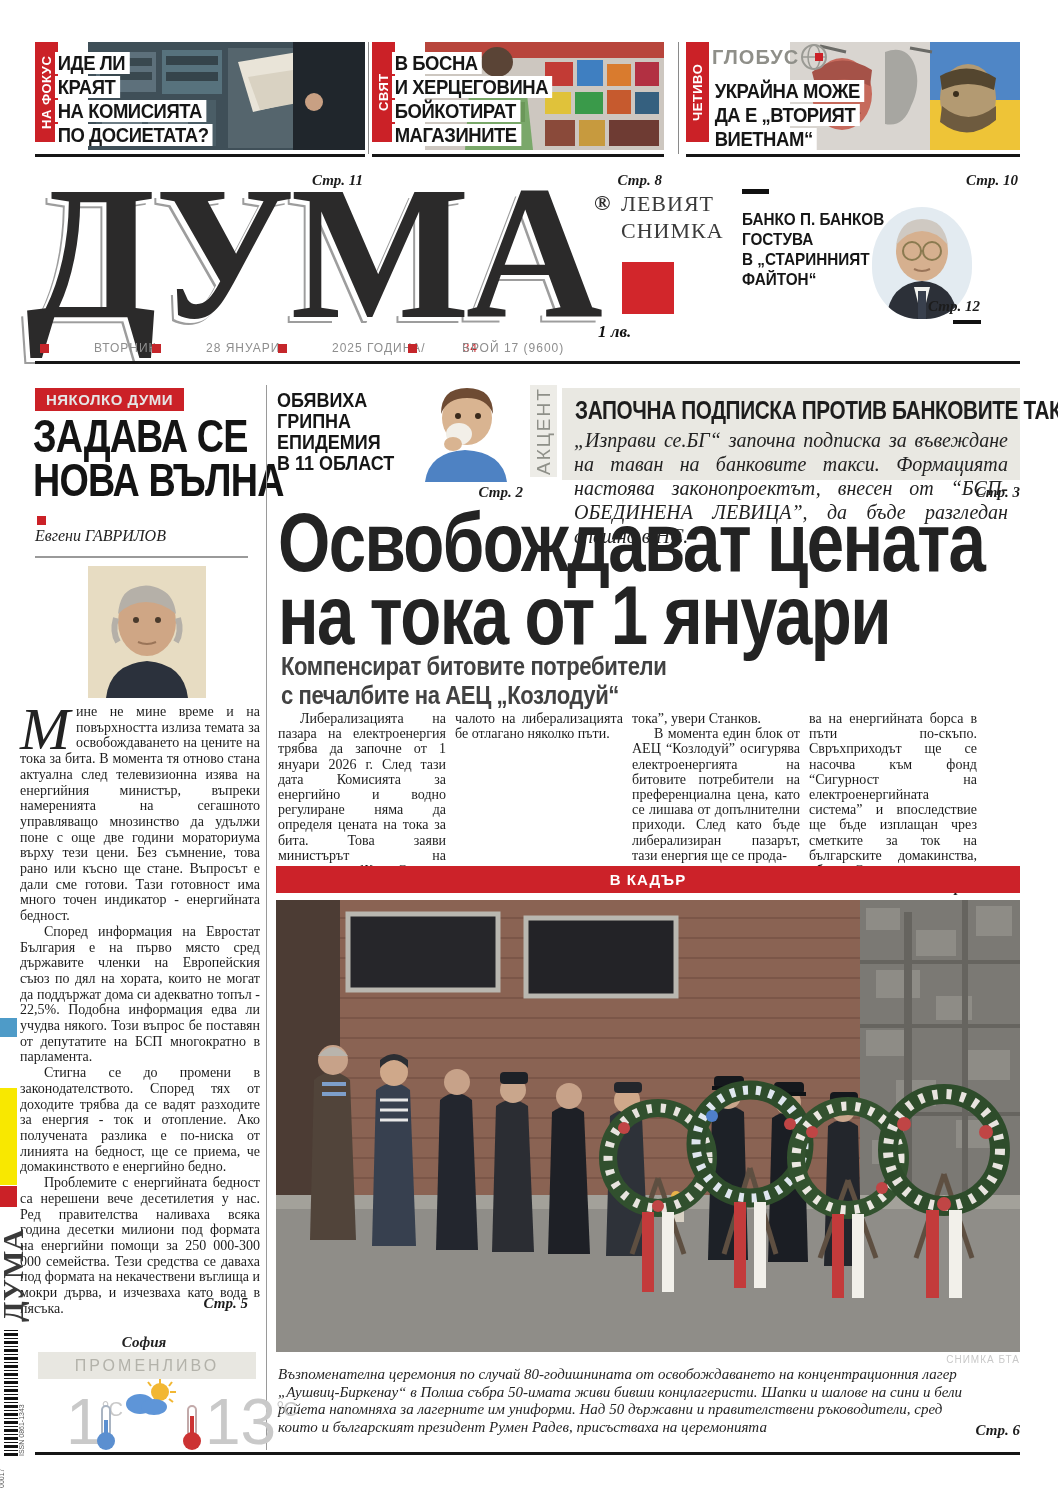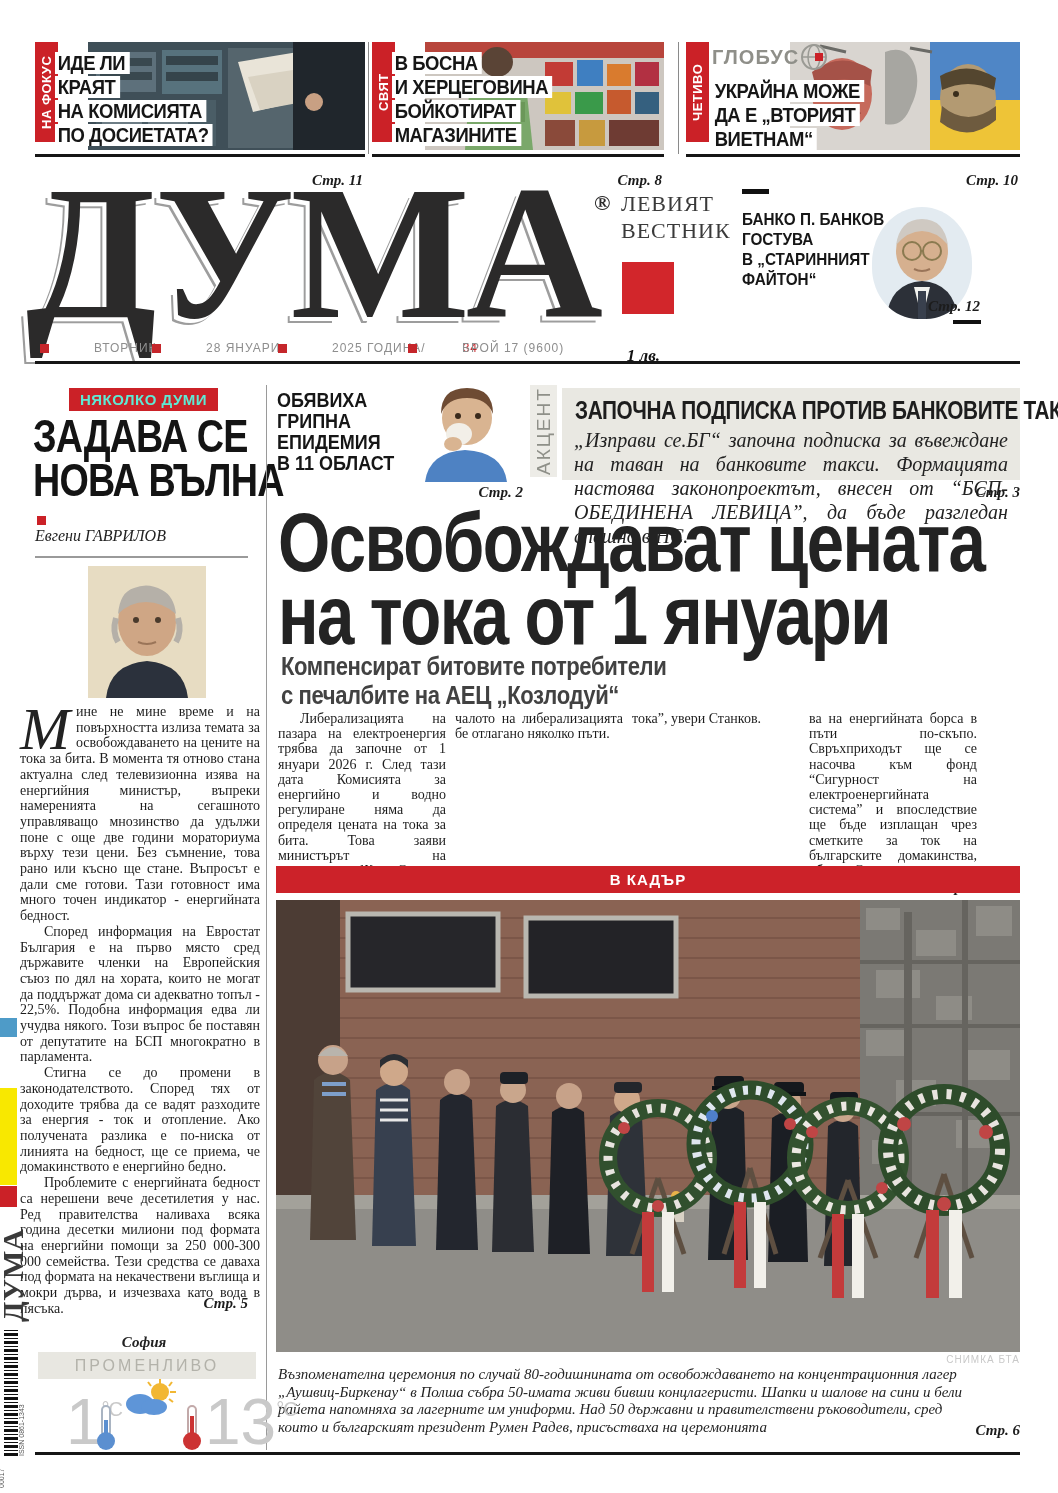--- a/index.html
+++ b/index.html
@@ -27,22 +27,22 @@
   
   #logo{position:absolute;left:26px;top:158px;font-family:"Liberation Serif",serif;
         font-weight:bold;font-size:190px;line-height:1;letter-spacing:-4px;color:#2b2a2a;
         text-shadow:-4px 4px 0 #ffffff,-6px 6px 0 #9d9d9d;}
   .tagline{font-family:"Liberation Serif",serif;font-size:22px;line-height:27px;
            letter-spacing:1px;color:#3a3a3a;}
   .dsq{display:inline-block;width:9px;height:9px;background:#c5262b;margin-right:8px;}
   .dateitem{position:absolute;top:341px;font-size:12px;letter-spacing:1px;color:#8e8e8e;
             display:flex;align-items:center;gap:37px;}
   
-  .kicker{position:absolute;left:35px;top:388px;background:#cb2127;color:#5eead4;
-          font-weight:bold;font-size:15px;padding:3px 11px;letter-spacing:.5px;margin-left:34px;}
+  .kicker{position:absolute;left:35px;top:388px;background:#cb2127;color:#e5e5e5;
+          font-weight:bold;font-size:15px;padding:3px 11px;letter-spacing:.5px;}
   .optitle{position:absolute;left:33px;top:414px;font-weight:bold;font-size:46px;
            line-height:44px;letter-spacing:-1px;color:#141414;
            transform:scaleX(.82);transform-origin:left top;white-space:nowrap;}
   .opbody{position:absolute;left:20px;top:704px;width:240px;
           font-family:"Liberation Serif",serif;font-size:14px;line-height:15.7px;
           text-align:justify;color:#1d1d1d;}
   .opbody p{margin:0;text-indent:24px;}
   .opbody p.first{text-indent:0;}
   .dropcap{float:left;font-family:"Liberation Serif",serif;font-style:italic;
            font-size:60px;line-height:44px;margin:3px 6px 0 0;color:#222;}
@@ -183,21 +183,21 @@
       <div class="tline"><span>ВИЕТНАМ“</span></div>
     </div>
     <div class="trule"></div>
     <div class="tpage page-ref">Стр. 10</div>
   </div>
 
   <div id="logo">ДУМА</div>
   <div class="abs serif b" style="left:594px;top:190px;font-size:22px;color:#2b2a2a;">®</div>
   <div class="abs" style="left:621px;top:190px;">
     <div class="tagline">ЛЕВИЯТ</div>
-    <div class="tagline">ВЕСТНИК</div>
+    <div class="tagline">СНИМКА</div>
   </div>
   <div class="abs" style="left:622px;top:262px;width:52px;height:52px;background:#d2262b;"></div>
 
   <div class="abs" style="left:742px;top:189px;width:27px;height:5px;background:#111;"></div>
   <div class="abs" style="left:742px;top:210px;width:150px;font-weight:bold;font-size:17px;line-height:20px;color:#161616;transform:scaleX(.9);transform-origin:left top;white-space:nowrap;">
     <div>БАНКО П. БАНКОВ</div>
     <div>ГОСТУВА</div>
     <div>В „СТАРИННИЯТ</div>
     <div>ФАЙТОН“</div>
   </div>
@@ -232,21 +232,21 @@
     </div>
   <div class="dateitem" style="left:278px;">
     <span class="dsq"></span>
       <span>2025 ГОДИНА/</span>
       <span style="color:#c5262b;">34</span>
     </div>
   <div class="dateitem" style="left:408px;">
     <span class="dsq"></span>
       <span>БРОЙ 17 (9600)</span>
     </div>
-  <div class="abs serif b i" style="left:598px;top:346px;width:62px;text-align:right;font-size:17px;color:#111;">1 лв.</div>
+  <div class="abs serif b i" style="left:598px;top:322px;width:62px;font-size:17px;color:#111;">1 лв.</div>
   <div class="rule" style="left:35px;top:361px;width:985px;height:3px;"></div>
 
   <div class="kicker">НЯКОЛКО ДУМИ</div>
   <div class="optitle">
     <div>ЗАДАВА СЕ</div>
     <div>НОВА ВЪЛНА</div>
   </div>
   <div class="abs" style="left:37px;top:516px;width:9px;height:9px;background:#cb2127;"></div>
   <div class="abs serif i" style="left:35px;top:527px;font-size:16px;color:#222;">Евгени ГАВРИЛОВ</div>
   <div class="thin" style="left:35px;top:556px;width:213px;height:2px;"></div>
@@ -310,20 +310,21 @@
   </div>
 
   <div class="col" style="left:278px;">
     <p class="ind">Либерализацията на пазара на електроенергия трябва да започне от 1 януари 2026 г. След тази дата Комисията за енергийно и водно регулиране няма да определя цената на тока за бита. Това заяви министърът на енергетиката Жечо Станков пред бТВ. Досега на-</p>
   </div>
   <div class="col" style="left:455px;">
     <p>чалото на либерализацията бе отлагано няколко пъти.</p>
   </div>
   <div class="col" style="left:632px;">
     <p>тока”, увери Станков.</p>
+    <p class="ind">В момента един блок от АЕЦ “Козлодуй” осигурява електроенергията на битовите потребители на преференциална цена, като се лишава от допълнителни приходи. След като бъде либерализиран пазарът, тази енергия ще се прода-</p>
   </div>
   <div class="col" style="left:809px;">
     <p>ва на енергийната борса в пъти по-скъпо. Свръхприходът ще се насочва към фонд “Сигурност на електроенергийната система” и впоследствие ще бъде изплащан чрез сметките за ток на българските домакинства, обясни Станков.</p>
     <p class="page-ref" style="text-align:right;margin-top:2px;">Стр. 4</p>
   </div>
 
   <div class="kbar">В КАДЪР</div>
   <div class="abs" style="left:276px;top:900px;width:744px;height:452px;overflow:hidden;">
     <svg width="744" height="452" viewBox="0 0 744 452">
       <rect width="744" height="300" fill="#8a6353"></rect>

